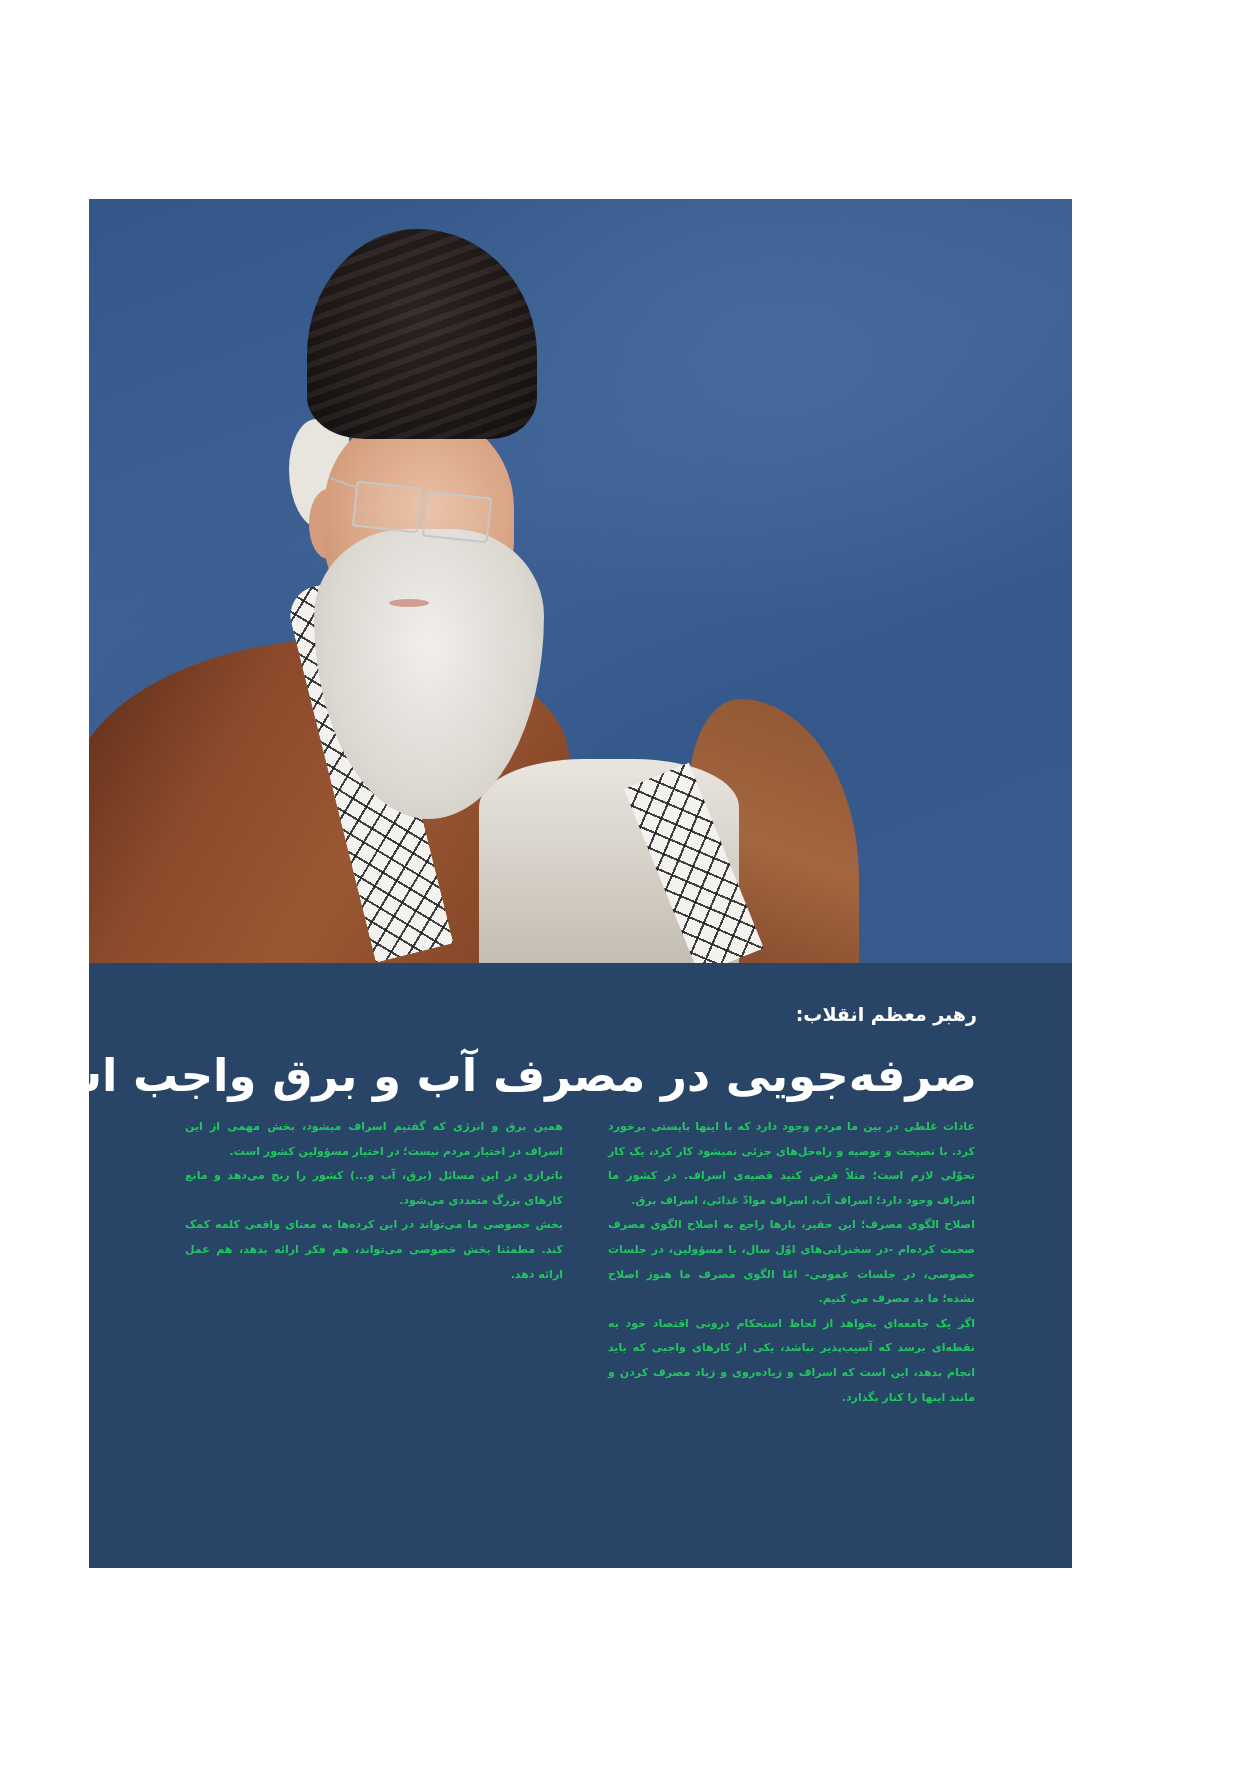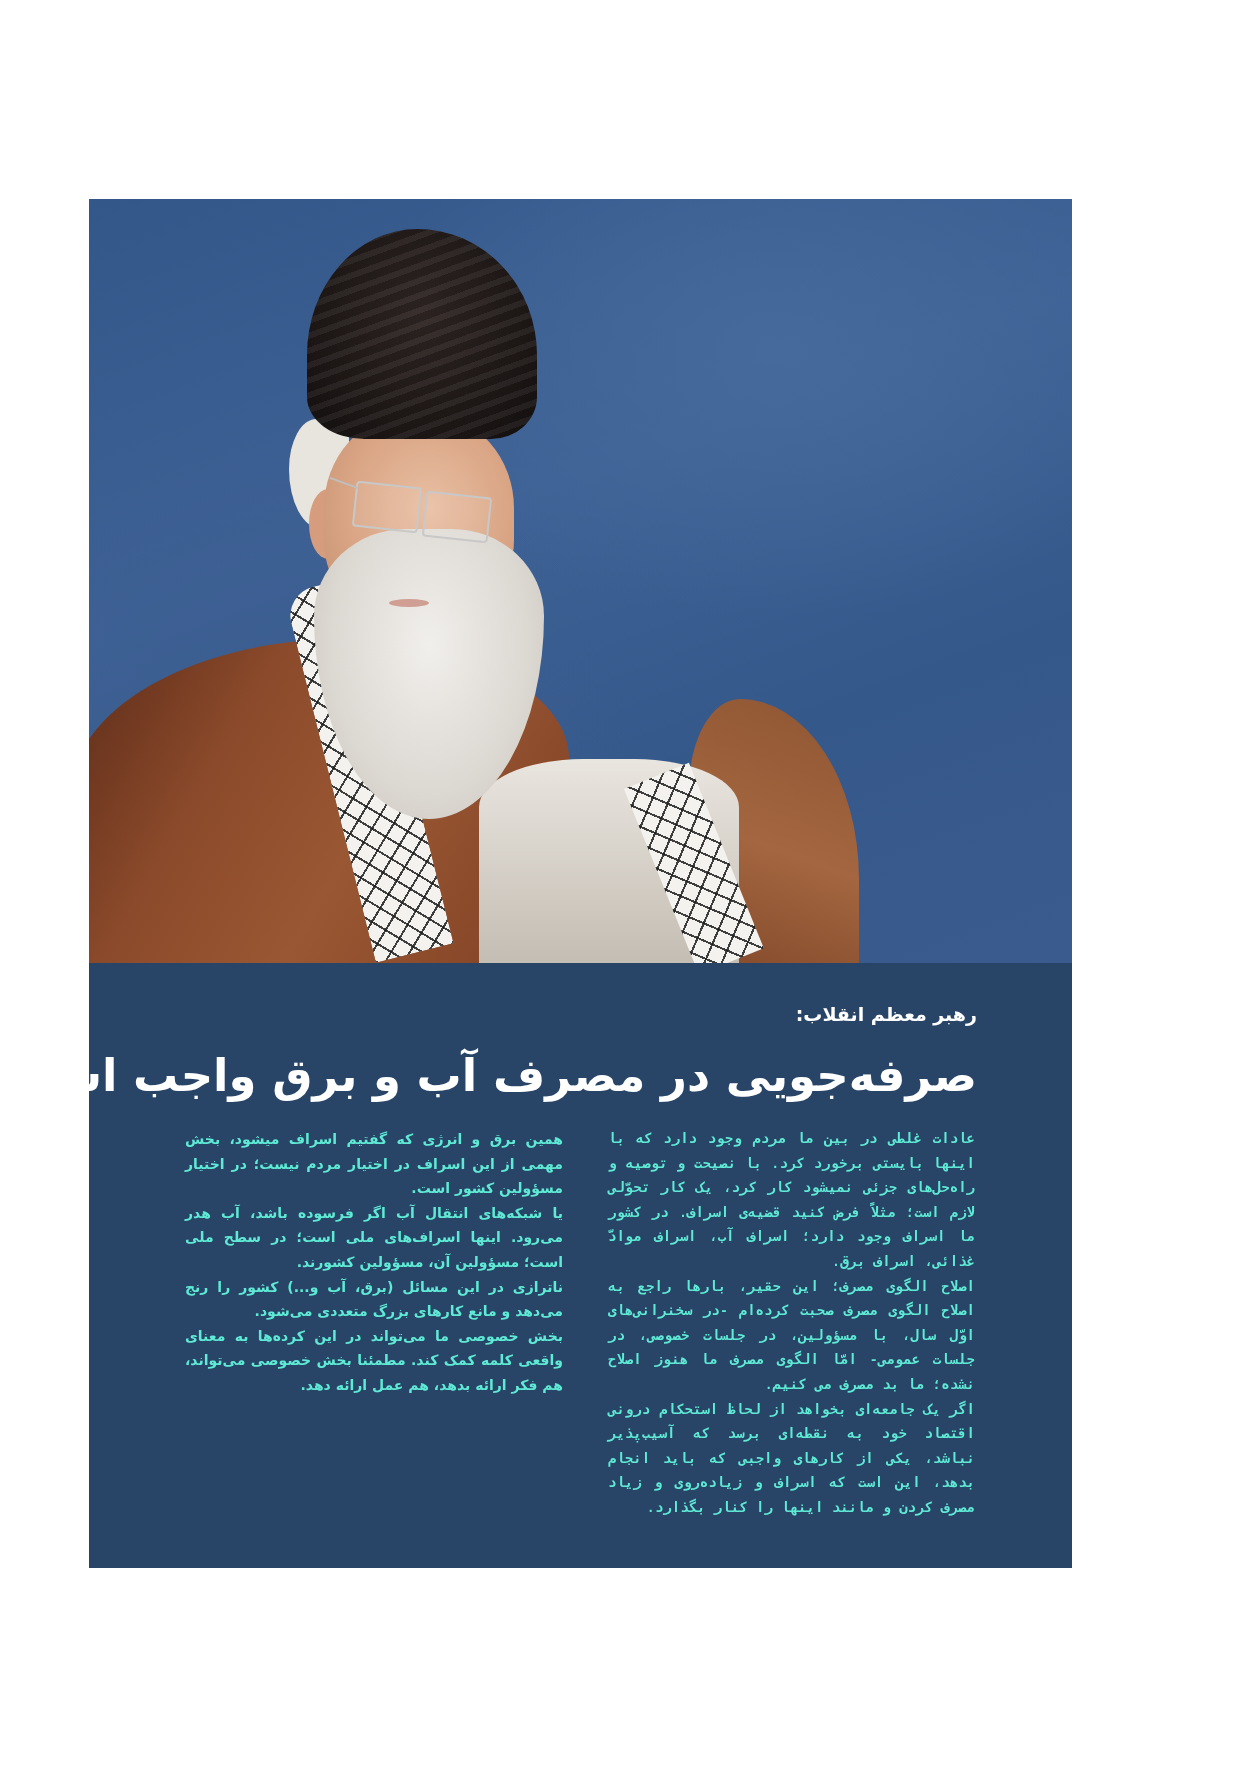--- a/index.html
+++ b/index.html
@@ -162,34 +162,33 @@
       font-family: "DejaVu Sans", sans-serif;
       font-weight: bold;
       font-size: 45px;
       line-height: 60px;
       color: #ffffff;
       white-space: nowrap;
       letter-spacing: -1px;
     }
     .col {
       position: absolute;
-      top: 164px;
+      top: 152px;
       font-family: "DejaVu Sans", sans-serif;
       font-weight: bold;
-      font-size: 14px;
+      font-size: 11px;
       line-height: 24.6px;
-      color: #5eead4;
+      color: #22c55e;
       text-align: justify;
       text-align-last: right;
       direction: rtl;
     }
     .col-right {
       right: 97px;
       width: 367px;
-      font-family: Liberation Mono, monospace;
     }
     .col-left {
       right: 509px;
       width: 378px;
     }
     .col p {
       margin: 0;
     }
   </style>
 </head>
@@ -220,19 +219,18 @@
     <h1 class="headline" style="margin:0;">صرفه‌جویی در مصرف آب و برق واجب است</h1>
 
     <div class="col col-right">
       <p>عادات غلطی در بین ما مردم وجود دارد که با اینها بایستی برخورد کرد. با نصیحت و توصیه و راه‌حل‌های جزئی نمیشود کار کرد، یک کار تحوّلی لازم است؛ مثلاً فرض کنید قضیه‌ی اسراف. در کشور ما اسراف وجود دارد؛ اسراف آب، اسراف موادّ غذائی، اسراف برق.</p>
       <p>اصلاح الگوی مصرف؛ این حقیر، بارها راجع به اصلاح الگوی مصرف صحبت کرده‌ام -در سخنرانی‌های اوّل سال، با مسؤولین، در جلسات خصوصی، در جلسات عمومی- امّا الگوی مصرف ما هنوز اصلاح نشده؛ ما بد مصرف می کنیم.</p>
       <p>اگر یک جامعه‌ای بخواهد از لحاظ استحکام درونی اقتصاد خود به نقطه‌ای برسد که آسیب‌پذیر نباشد، یکی از کارهای واجبی که باید انجام بدهد، این است که اسراف و زیاده‌روی و زیاد مصرف کردن و مانند اینها را کنار بگذارد.</p>
     </div>
 
     <div class="col col-left">
       <p>همین برق و انرژی که گفتیم اسراف میشود، بخش مهمی از این اسراف در اختیار مردم نیست؛ در اختیار مسؤولین کشور است.</p>
-      <p>یا شبکه‌های انتقال آب اگر فرسوده باشد، آب هدر می‌رود. اینها اسراف‌های ملی است؛ در سطح ملی است؛ مسؤولین آن، مسؤولین کشورند.</p>
       <p>ناترازی در این مسائل (برق، آب و...) کشور را رنج می‌دهد و مانع کارهای بزرگ متعددی می‌شود.</p>
       <p>بخش خصوصی ما می‌تواند در این کرده‌ها به معنای واقعی کلمه کمک کند. مطمئنا بخش خصوصی می‌تواند، هم فکر ارائه بدهد، هم عمل ارائه دهد.</p>
     </div>
   </div>
 
 </div>
 
 </body></html>

